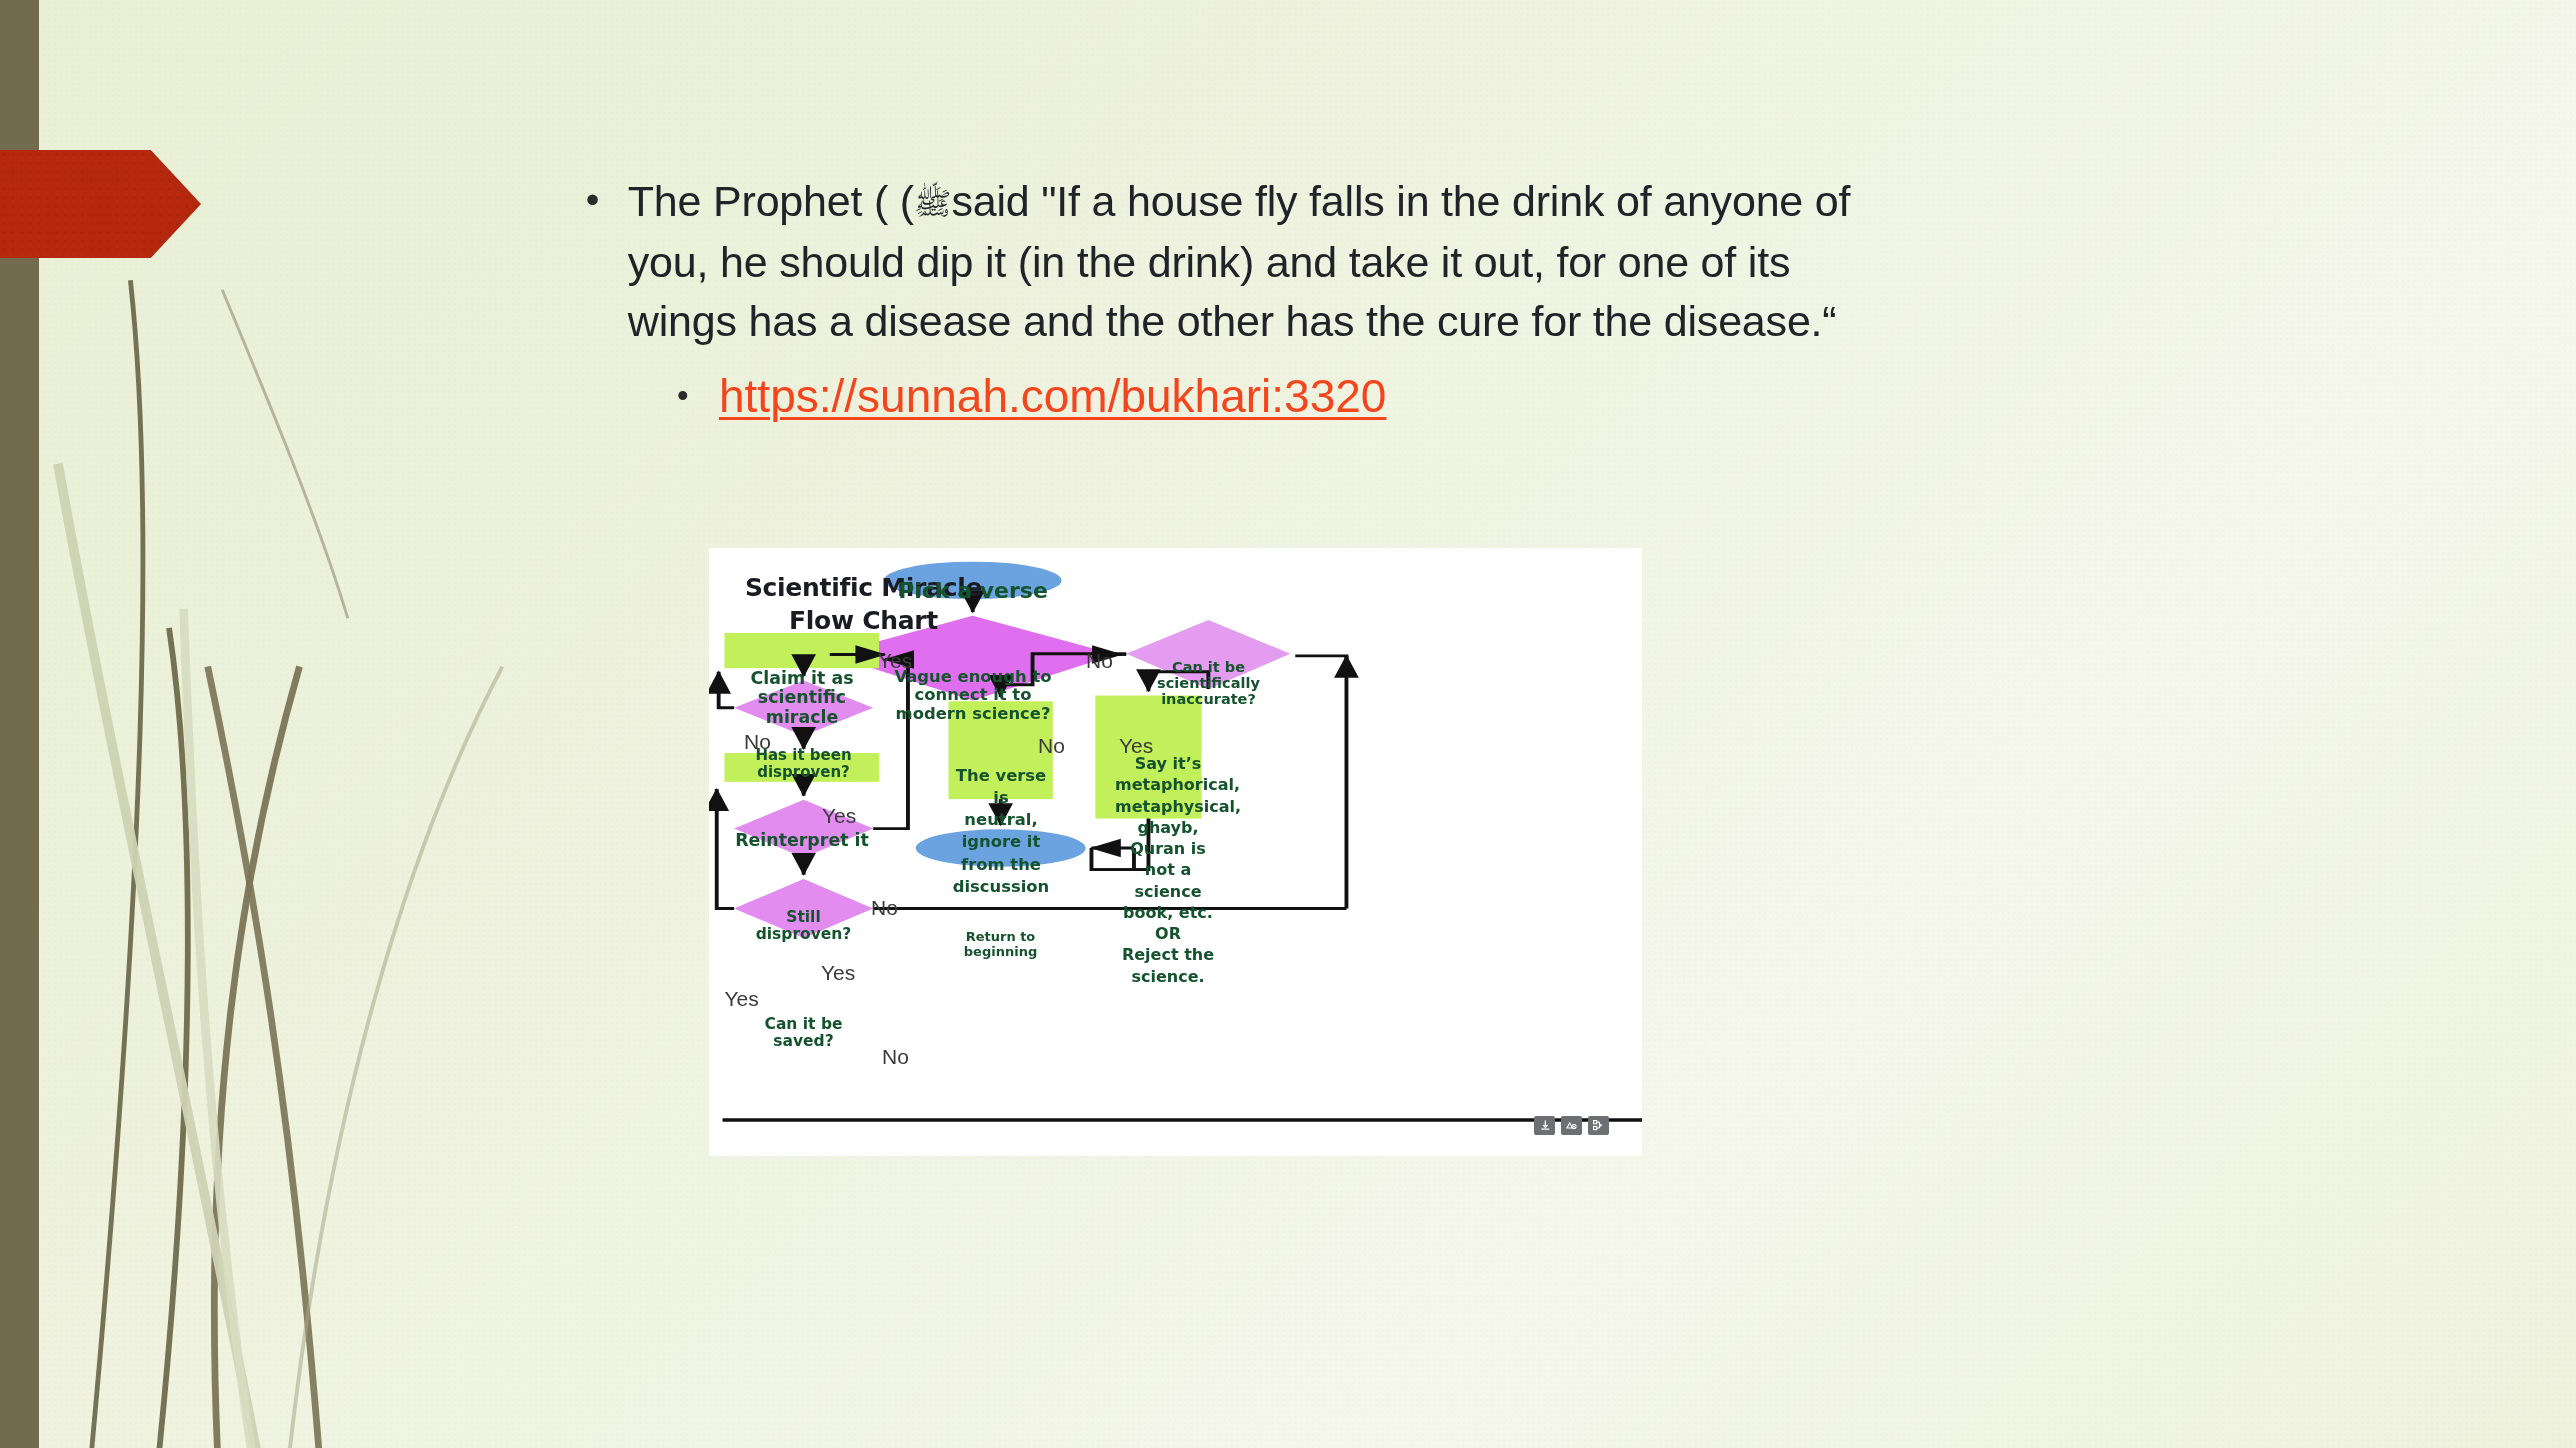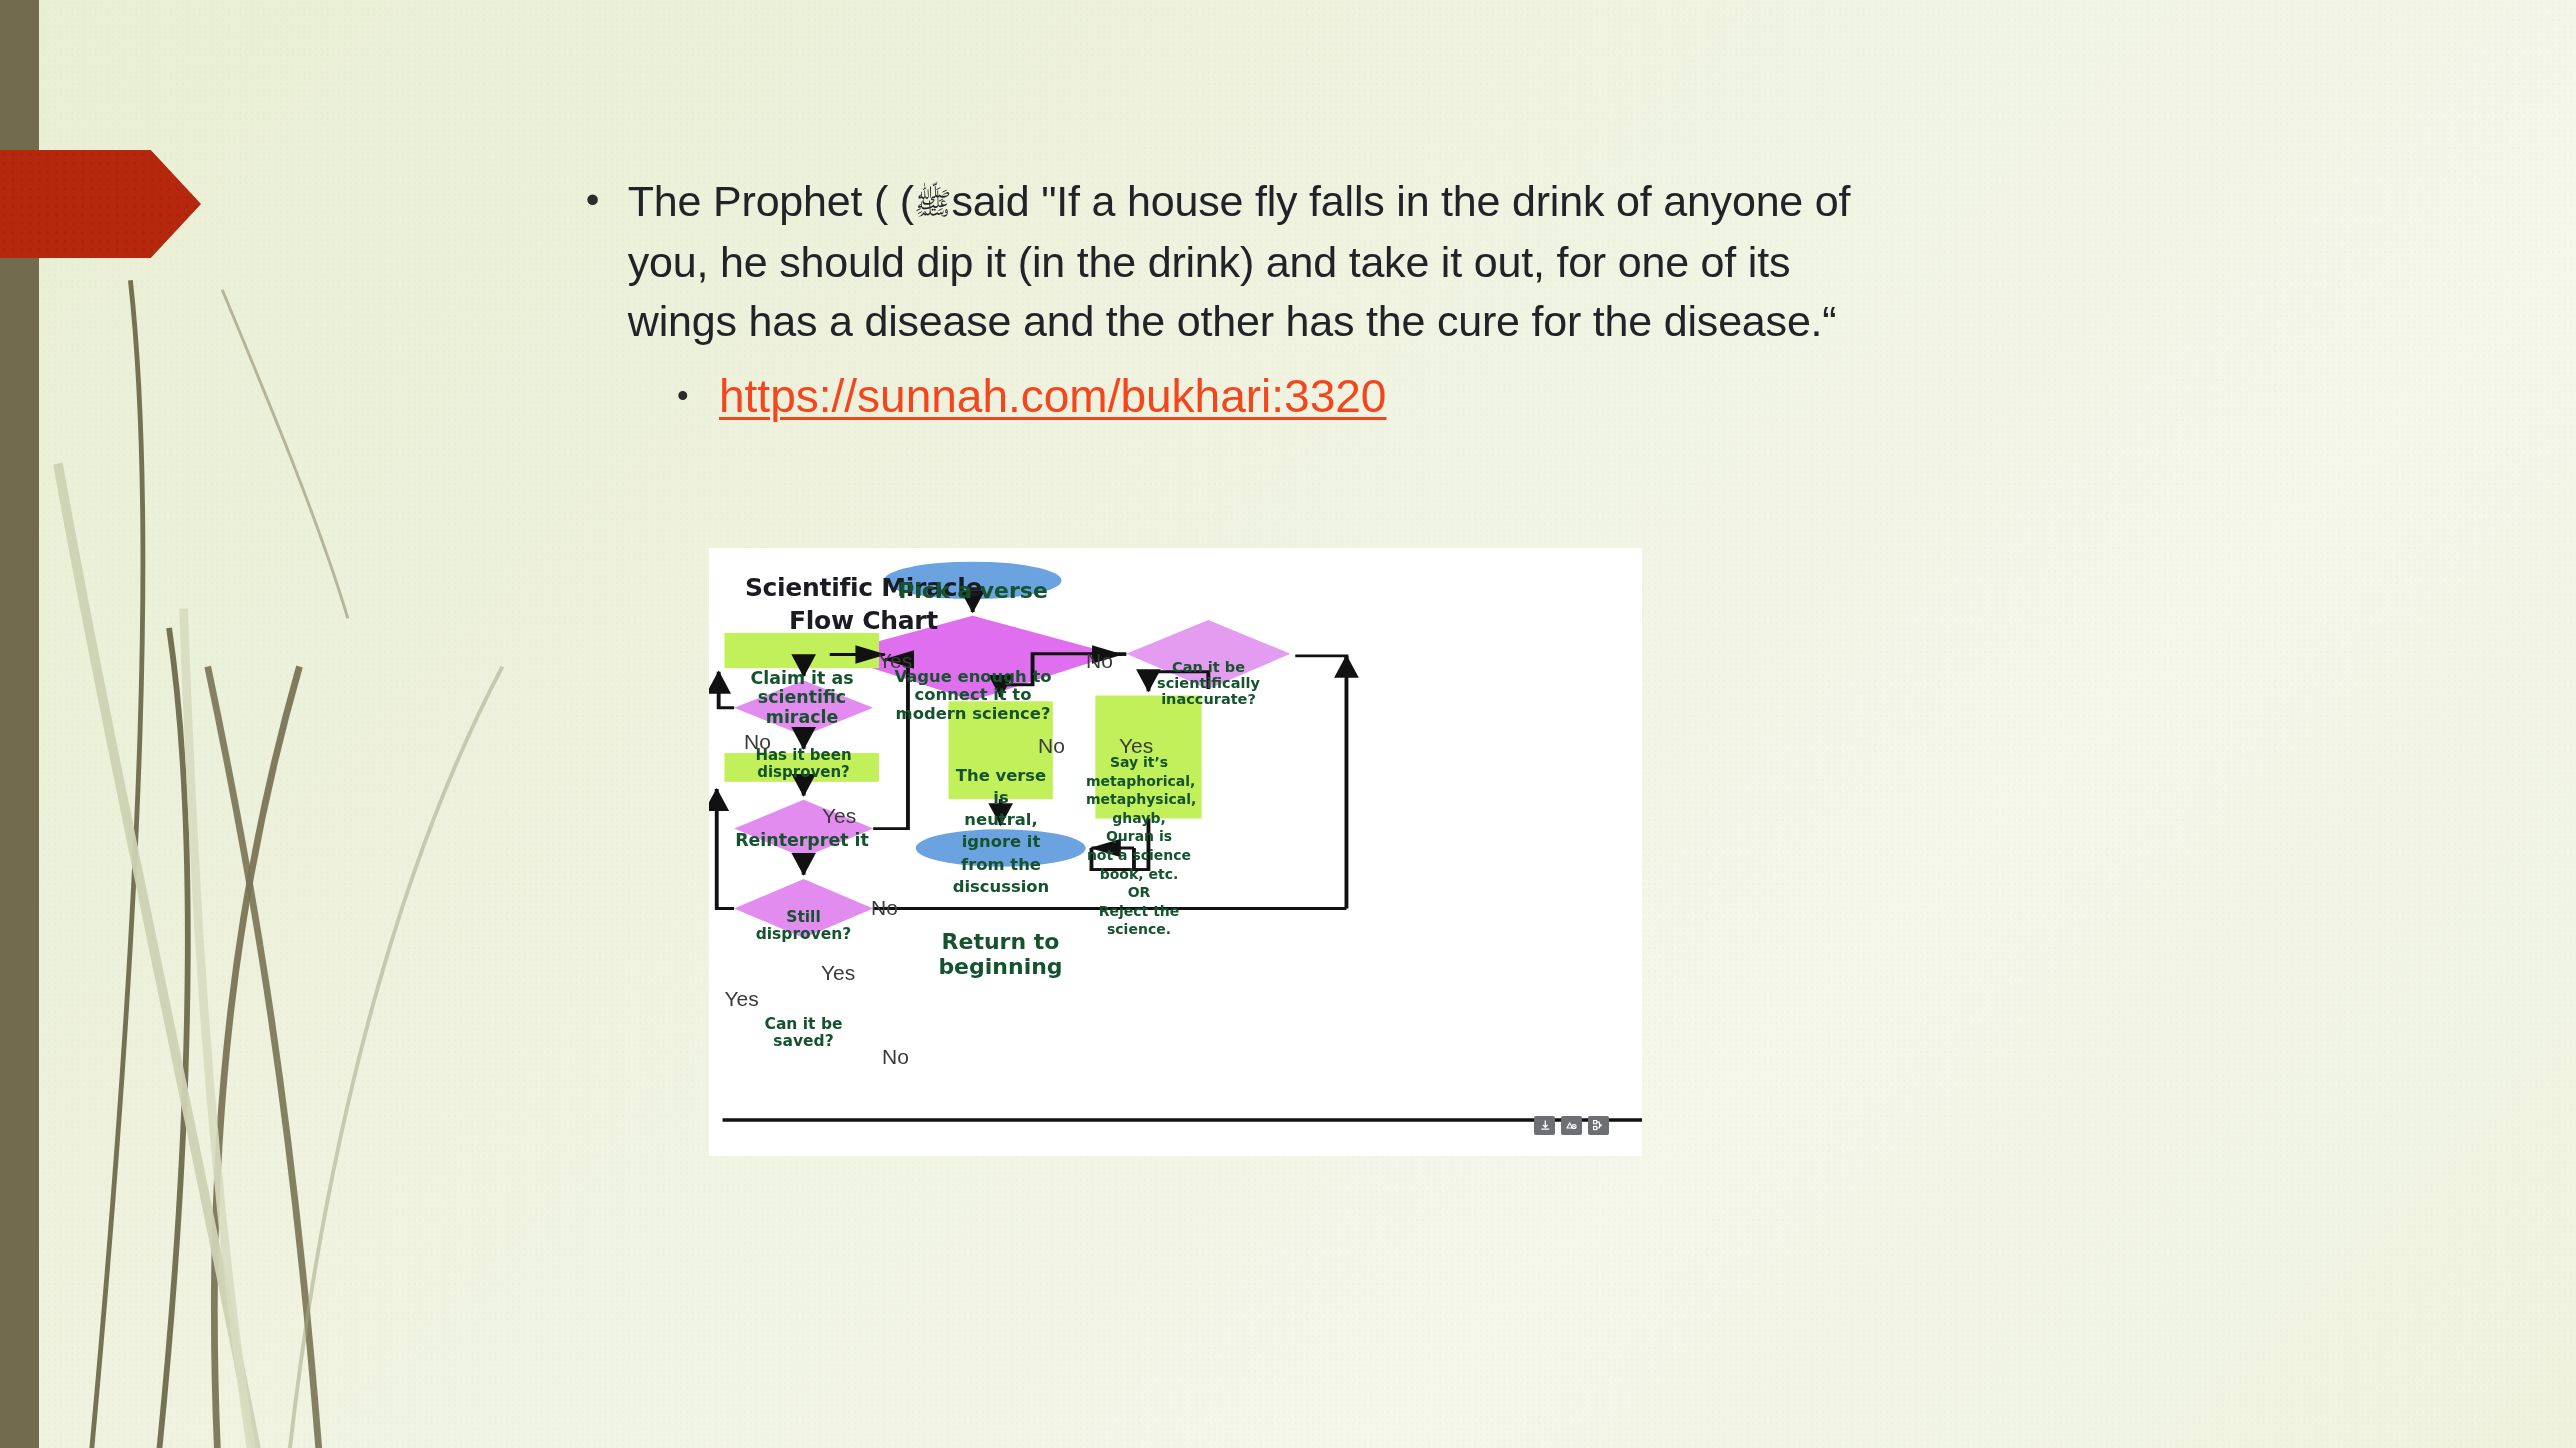--- a/index.html
+++ b/index.html
@@ -358,33 +358,33 @@
     </div>
 
     <div class="node-label" style="left:240px; top:217px; width:104px; font-size:16.4px; line-height:1.35;">
       <div>The verse is</div>
       <div>neutral,</div>
       <div>ignore it</div>
       <div>from the</div>
       <div>discussion</div>
     </div>
 
-    <div class="node-label" style="left:377px; top:205px; width:106px; font-size:14px; line-height:1.33;">
+    <div class="node-label" style="left:406px; top:205px; width:106px; font-size:16px; line-height:1.33;">
       <div>Say it’s</div>
       <div>metaphorical,</div>
       <div>metaphysical,</div>
       <div>ghayb, Quran is</div>
       <div>not a science</div>
       <div>book, etc.</div>
       <div>OR</div>
       <div>Reject the</div>
       <div>science.</div>
     </div>
 
-    <div class="node-label" style="left:214px; top:382px; width:155px; font-size:22px;">
+    <div class="node-label" style="left:214px; top:382px; width:155px; font-size:13px;">
       <div>Return to</div>
       <div>beginning</div>
     </div>
 
     <div class="edge-label" style="left:169px; top:101px;">Yes</div>
     <div class="edge-label" style="left:377px; top:101px;">No</div>
     <div class="edge-label" style="left:35px;  top:182px;">No</div>
     <div class="edge-label" style="left:113px; top:256px;">Yes</div>
     <div class="edge-label" style="left:162px; top:348px;">No</div>
     <div class="edge-label" style="left:112px; top:413px;">Yes</div>

